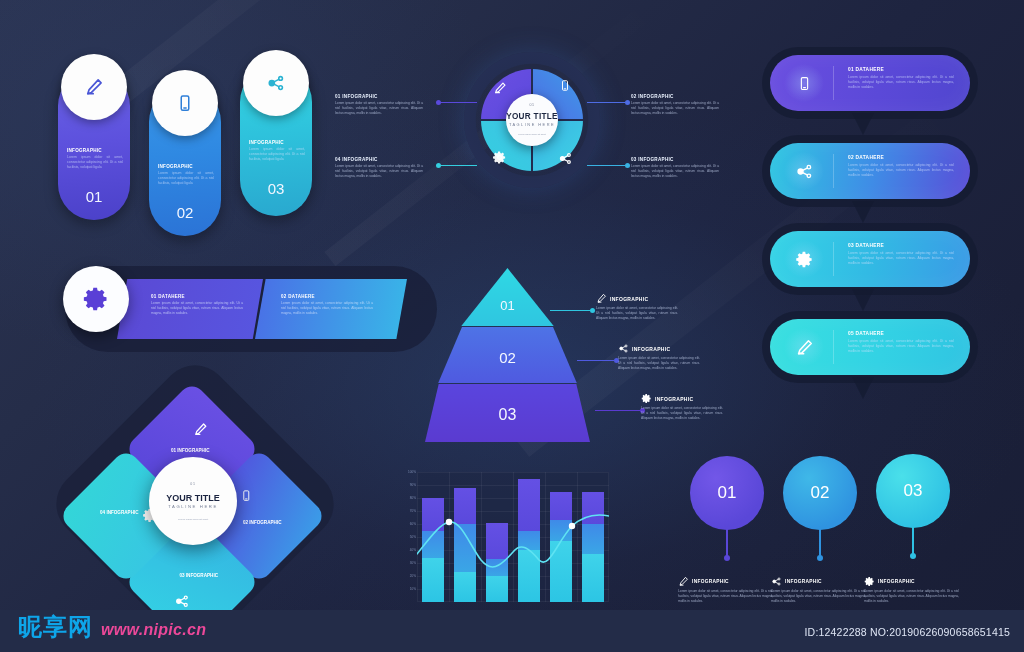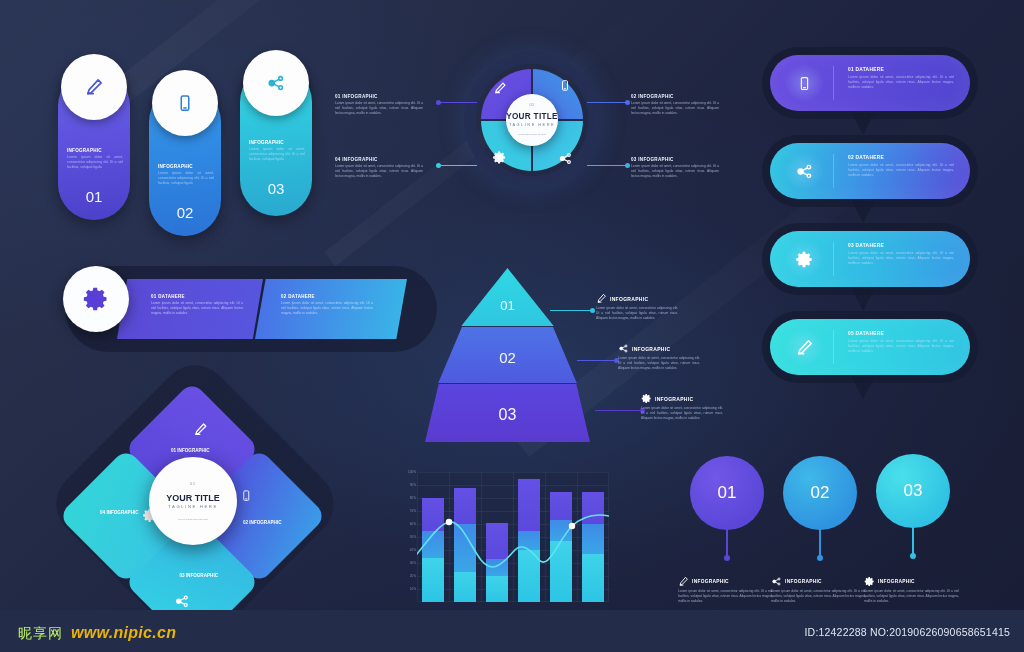--- a/index.html
+++ b/index.html
@@ -130,22 +130,22 @@
   .stem { position:absolute; width:1.6px; }
   .stemdot { position:absolute; width:6px; height:6px; border-radius:50%; }
   .ccall { position:absolute; width:95px; }
   .ccall .head { display:flex; align-items:center; gap:3px; }
   .ccall .lbl { font-size:4.8px; color:#fff; }
   .ccall .body-txt { font-size:3.3px; margin-top:2px; }
 
   
   #footer { position:absolute; left:0; bottom:0; width:100%; height:42px; background:#232c48; }
   #wm { position:absolute; left:18px; bottom:9px; display:flex; align-items:baseline; gap:8px; }
-  #wm .cn { font-size:14px; font-weight:normal; color:#bef264; font-family:"DejaVu Sans", sans-serif; letter-spacing:1px; }
-  #wm .url { font-size:16px; font-weight:bold; font-style:italic; color:#eab308; letter-spacing:.3px; }
+  #wm .cn { font-size:24px; font-weight:bold; color:#0ea5e9; font-family:"DejaVu Sans", sans-serif; letter-spacing:1px; }
+  #wm .url { font-size:16px; font-weight:bold; font-style:italic; color:#ec4899; letter-spacing:.3px; }
   #idline { position:absolute; right:14px; bottom:14px; font-size:10.5px; color:#dfe6f5; letter-spacing:.2px; }
 </style>
 </head>
 <body>
 
 <div id="stage">
 
   <div class="streak" style="left:120px;top:80px;width:520px;height:26px;"></div>
   <div class="streak" style="left:520px;top:430px;width:560px;height:30px;"></div>
   <div class="streak" style="left:330px;top:250px;width:420px;height:18px;"></div>

